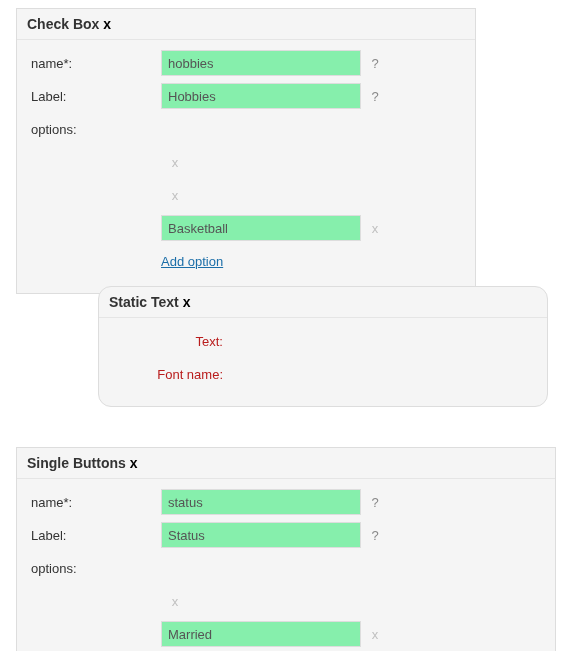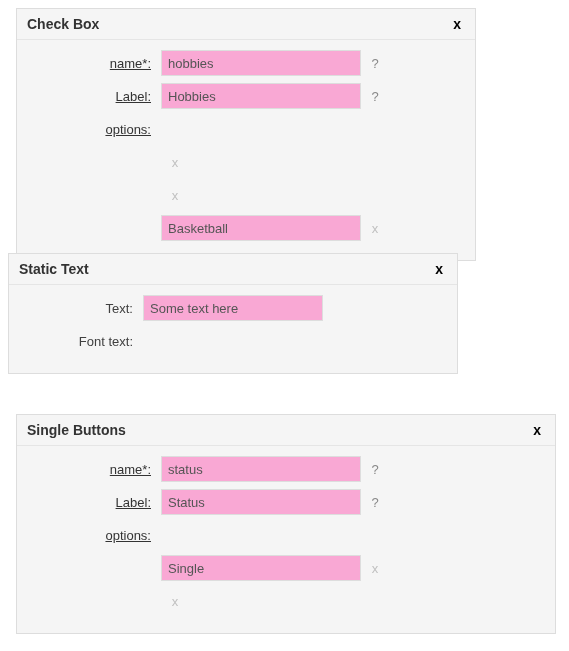--- a/index.html
+++ b/index.html
@@ -1,28 +1,28 @@
 <!DOCTYPE html>
 <html><head>
 <meta charset="utf-8">
 <style>
 * { box-sizing: border-box; margin: 0; padding: 0; }
 body { font-family: "Helvetica Neue", Arial, sans-serif; font-size: 13px; color: #333; background: #fff; padding: 8px; width: 569px; }
 .panel { border: 1px solid #ddd; background: #f5f5f5; margin-bottom: 40px; position: relative; }
 .panel-a { width: 460px; margin-left: 8px; }
-.panel-b { width: 450px; margin-top: -48px; }
+.panel-b { width: 450px; margin-left: 90px; margin-top: -48px; border-radius: 13px; }
 .panel-c { width: 540px; margin-left: 8px; }
-.panel-header { display: flex; justify-content: space-between; align-items: center; padding: 7px 10px; border-bottom: 1px solid #e5e5e5; }
+.panel-header { display: flex; align-items: center; padding: 7px 10px; border-bottom: 1px solid #e5e5e5; }
 .panel-title { font-weight: bold; font-size: 14px; color: #333; }
 .close-btn { font-weight: bold; font-size: 14px; cursor: pointer; color: #000; padding: 0 4px; }
 .panel-body { padding: 10px 14px 12px 14px; }
 .row { display: flex; align-items: center; margin-bottom: 7px; min-height: 26px; }
-.row-label { width: 130px; text-align: right; padding-right: 10px; color: #333; font-size: 13px; text-decoration: underline; }
-.row-label-b { width: 120px; text-align: right; padding-right: 10px; color: #404040; font-size: 13px; }
-.text-input { border: 1px solid #ddd; background: #f9a8d4; padding: 4px 6px; font-size: 13px; width: 200px; height: 26px; font-family: inherit; color: #555; }
+.row-label { width: 130px; text-align: left; padding-right: 10px; color: #333; font-size: 13px; }
+.row-label-b { width: 120px; text-align: right; padding-right: 10px; color: #b91c1c; font-size: 13px; }
+.text-input { border: 1px solid #ddd; background: #86efac; padding: 4px 6px; font-size: 13px; width: 200px; height: 26px; font-family: inherit; color: #555; }
 .text-input-b { width: 180px; }
 .hint { width: 20px; text-align: center; color: #888; font-size: 13px; cursor: help; margin-left: 4px; }
 .remove-x { width: 20px; text-align: center; color: #c0c0c0; font-size: 13px; cursor: pointer; margin-left: 4px; }
 .add-link { color: #1b6ea8; text-decoration: underline; font-size: 13px; cursor: pointer; }
 .spacer-label { width: 130px; }
 </style>
 </head>
 <body>
 
 <div class="panel panel-a">
@@ -50,35 +50,38 @@
     </div>
     <div class="row">
       <div class="spacer-label"></div>
       <div class="remove-x">x</div>
     </div>
     <div class="row">
       <div class="spacer-label"></div>
       <input class="text-input" type="text" value="Basketball" style="">
       <div class="remove-x">x</div>
     </div>
+    <div class="row">
+      <div class="spacer-label"></div>
+      <span class="add-link">Add option</span>
+    </div>
   </div>
 </div>
 
 <div class="panel panel-b">
   <div class="panel-header">
     <span class="panel-title">Static Text</span>
     <span class="close-btn">x</span>
   </div>
   <div class="panel-body">
     <div class="row">
       <div class="row-label-b">Text:</div>
-      <input class="text-input text-input-b" type="text" value="Some text here" style="">
     </div>
     <div class="row">
-      <div class="row-label-b">Font text:</div>
+      <div class="row-label-b">Font name:</div>
     </div>
   </div>
 </div>
 
 <div class="panel panel-c">
   <div class="panel-header">
     <span class="panel-title">Single Buttons</span>
     <span class="close-btn">x</span>
   </div>
   <div class="panel-body">
@@ -90,22 +93,22 @@
     <div class="row">
       <div class="row-label">Label:</div>
       <input class="text-input" type="text" value="Status" style="">
       <div class="hint">?</div>
     </div>
     <div class="row">
       <div class="row-label">options:</div>
     </div>
     <div class="row">
       <div class="spacer-label"></div>
-      <input class="text-input" type="text" value="Single" style="">
       <div class="remove-x">x</div>
     </div>
     <div class="row">
       <div class="spacer-label"></div>
+      <input class="text-input" type="text" value="Married" style="">
       <div class="remove-x">x</div>
     </div>
 
   </div>
 </div>
 
 </body></html>

